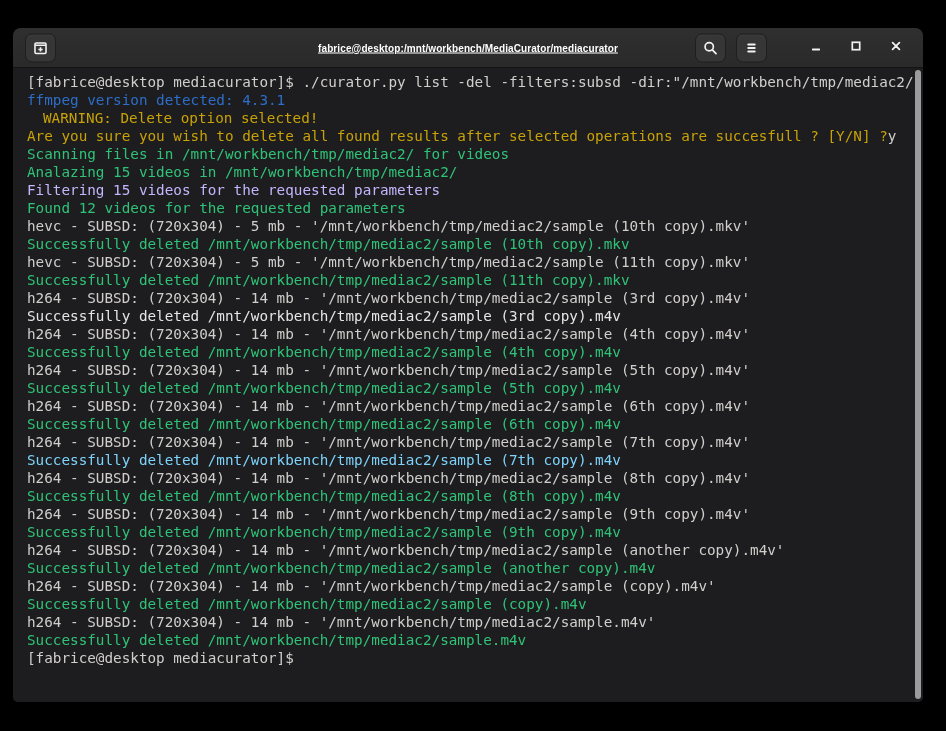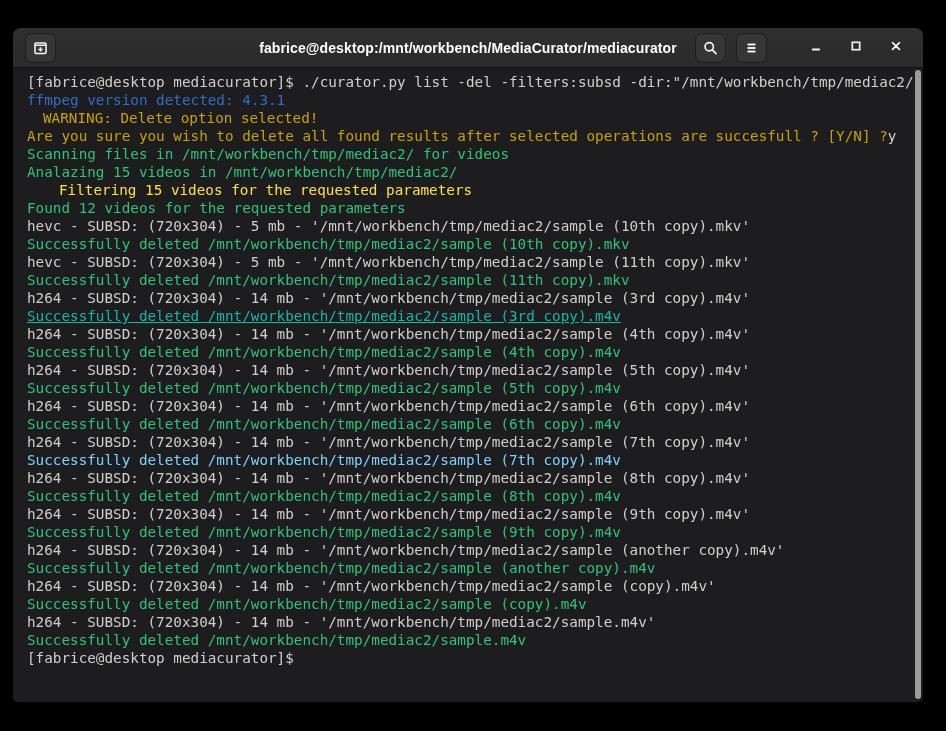--- a/index.html
+++ b/index.html
@@ -21,24 +21,25 @@
     position: relative;
     height: 39px;
     background: linear-gradient(#2f2f2f, #2a2a2a);
     border-bottom: 1px solid #141414;
   }
   .title {
     position: absolute;
     left: 50%; top: 50%;
     transform: translate(-50%, -50%);
     color: #ffffff;
-    font-size: 14px;
+    font-size: 10px;
     font-weight: bold;
     white-space: nowrap;
     letter-spacing: 0.1px;
+    text-decoration: underline;
   }
   .tb-btn {
     position: absolute;
     top: 50%; transform: translateY(-50%);
     width: 31px; height: 29px;
     border-radius: 7px;
     background: #363636;
     border: 1px solid #1e1e1e;
     box-shadow: inset 0 1px 0 rgba(255,255,255,0.05);
     display: flex; align-items: center; justify-content: center;
@@ -142,28 +143,28 @@
   </div>
 
   <div class="terminal" style="background: rgb(29, 29, 31); color: rgb(208, 207, 204);">
     <div>
         <div class="line"><span style="color: rgb(208, 207, 204);">[fabrice@desktop mediacurator]$ ./curator.py list -del -filters:subsd -dir:"/mnt/workbench/tmp/mediac2/"</span></div>
         <div class="line"><span style="color: rgb(45, 110, 200);">ffmpeg version detected: 4.3.1</span></div>
         <div class="line"><span style="color: rgb(200, 162, 6); margin-left: 16px;">WARNING: Delete option selected!</span></div>
         <div class="line"><span style="color: rgb(200, 162, 6); text-align: right;">Are you sure you wish to delete all found results after selected operations are succesfull ? [Y/N] ?</span><span style="color: rgb(208, 207, 204);">y</span></div>
         <div class="line"><span style="color: rgb(47, 195, 120);">Scanning files in /mnt/workbench/tmp/mediac2/ for videos</span></div>
         <div class="line"><span style="color: rgb(47, 195, 120); margin-top: 24px;">Analazing 15 videos in /mnt/workbench/tmp/mediac2/</span></div>
-        <div class="line"><span style="color: #fde047; margin-left: 32px;">Filtering 15 videos for the requested parameters</span></div>
+        <div class="line"><span style="color: #c4b5fd;">Filtering 15 videos for the requested parameters</span></div>
         <div class="line"><span style="color: rgb(47, 195, 120);">Found 12 videos for the requested parameters</span></div>
         <div class="line"><span style="color: rgb(208, 207, 204);">hevc - SUBSD: (720x304) - 5 mb - '/mnt/workbench/tmp/mediac2/sample (10th copy).mkv'</span></div>
         <div class="line"><span style="color: rgb(47, 195, 120);">Successfully deleted /mnt/workbench/tmp/mediac2/sample (10th copy).mkv</span></div>
         <div class="line"><span style="color: rgb(208, 207, 204);">hevc - SUBSD: (720x304) - 5 mb - '/mnt/workbench/tmp/mediac2/sample (11th copy).mkv'</span></div>
         <div class="line"><span style="color: rgb(47, 195, 120);">Successfully deleted /mnt/workbench/tmp/mediac2/sample (11th copy).mkv</span></div>
         <div class="line"><span style="color: rgb(208, 207, 204);">h264 - SUBSD: (720x304) - 14 mb - '/mnt/workbench/tmp/mediac2/sample (3rd copy).m4v'</span></div>
-        <div class="line"><span style="color: #14b8a6; text-decoration: underline;">Successfully deleted /mnt/workbench/tmp/mediac2/sample (3rd copy).m4v</span></div>
+        <div class="line"><span style="color: #e5e5e5;">Successfully deleted /mnt/workbench/tmp/mediac2/sample (3rd copy).m4v</span></div>
         <div class="line"><span style="color: rgb(208, 207, 204);">h264 - SUBSD: (720x304) - 14 mb - '/mnt/workbench/tmp/mediac2/sample (4th copy).m4v'</span></div>
         <div class="line"><span style="color: rgb(47, 195, 120);">Successfully deleted /mnt/workbench/tmp/mediac2/sample (4th copy).m4v</span></div>
         <div class="line"><span style="color: rgb(208, 207, 204);">h264 - SUBSD: (720x304) - 14 mb - '/mnt/workbench/tmp/mediac2/sample (5th copy).m4v'</span></div>
         <div class="line"><span style="color: rgb(47, 195, 120);">Successfully deleted /mnt/workbench/tmp/mediac2/sample (5th copy).m4v</span></div>
         <div class="line"><span style="color: rgb(208, 207, 204);">h264 - SUBSD: (720x304) - 14 mb - '/mnt/workbench/tmp/mediac2/sample (6th copy).m4v'</span></div>
         <div class="line"><span style="color: rgb(47, 195, 120);">Successfully deleted /mnt/workbench/tmp/mediac2/sample (6th copy).m4v</span></div>
         <div class="line"><span style="color: rgb(208, 207, 204);">h264 - SUBSD: (720x304) - 14 mb - '/mnt/workbench/tmp/mediac2/sample (7th copy).m4v'</span></div>
         <div class="line"><span style="color: #7dd3fc;">Successfully deleted /mnt/workbench/tmp/mediac2/sample (7th copy).m4v</span></div>
         <div class="line"><span style="color: rgb(208, 207, 204);">h264 - SUBSD: (720x304) - 14 mb - '/mnt/workbench/tmp/mediac2/sample (8th copy).m4v'</span></div>
         <div class="line"><span style="color: rgb(47, 195, 120);">Successfully deleted /mnt/workbench/tmp/mediac2/sample (8th copy).m4v</span></div>

